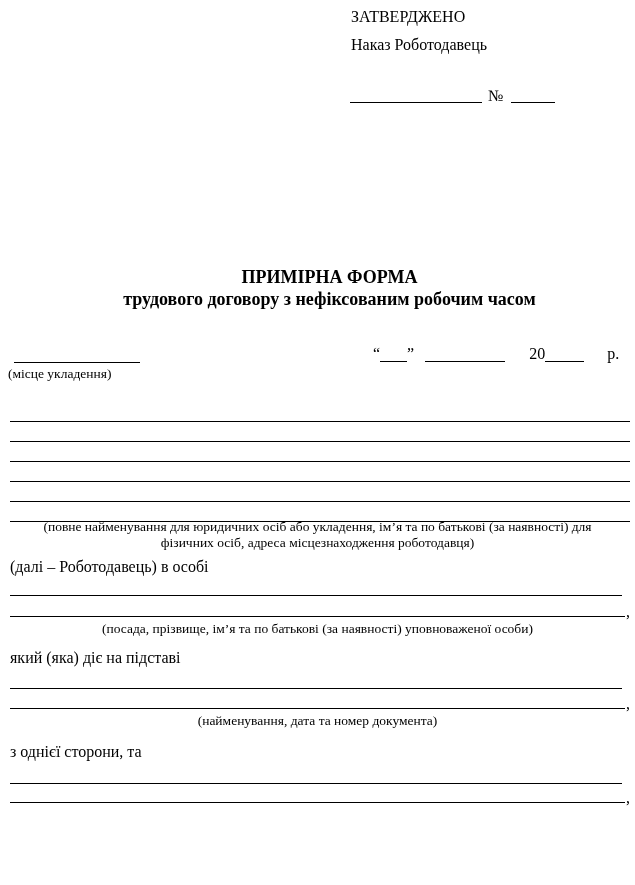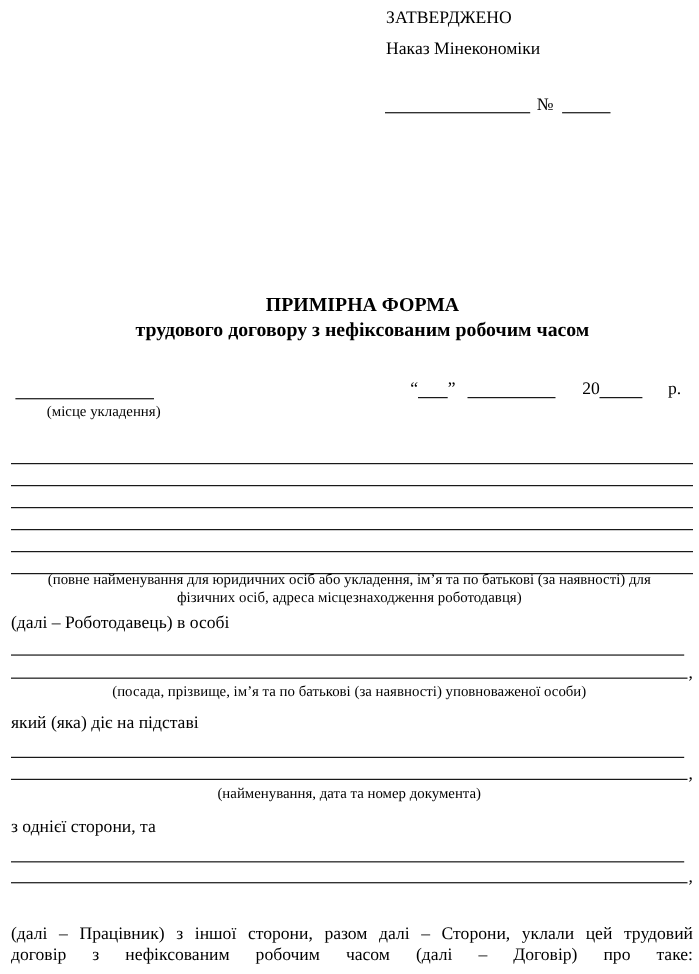--- a/index.html
+++ b/index.html
@@ -20,33 +20,33 @@
   .comma{font-size:16px;line-height:11px;margin-left:1px;}
   .jline{text-align:justify;text-align-last:justify;-moz-text-align-last:justify;}
   .blank-row{height:19px;border-bottom:1px solid #000000;}
 </style>
 </head>
 <body>
 
 <div class="page">
 
   <div class="abs body-text" style="left:351px;top:7px;">ЗАТВЕРДЖЕНО</div>
-  <div class="abs body-text" style="left:351px;top:35px;">Наказ Мінекономіки</div>
+  <div class="abs body-text" style="left:351px;top:35px;">Наказ Роботодавець</div>
 
   <div class="abs flex-end" style="left:350px;top:88px;height:15px;">
     <span class="u" style="width:132px;height:14px;"></span>
     <span class="body-text" style="margin:0 8px 0 6px;line-height:15px;">№</span>
     <span class="u" style="width:44px;height:14px;"></span>
   </div>
 
   <div class="abs title-text centered" style="top:266px;padding-left:12px;">ПРИМІРНА ФОРМА</div>
   <div class="abs title-text centered" style="top:288px;padding-left:12px;">трудового договору з нефіксованим робочим часом</div>
 
   <div class="abs u" style="left:14px;top:346px;width:126px;height:16px;"></div>
-  <div class="abs cap" style="left:8px;top:366px;width:138px;text-align:right;">(місце укладення)</div>
+  <div class="abs cap" style="left:8px;top:366px;width:138px;text-align:left;">(місце укладення)</div>
 
   <div class="abs flex-end" style="left:373px;top:345px;height:17px;">
     <span class="body-text" style="line-height:17px;">“</span>
     <span class="u" style="width:27px;height:15px;"></span>
     <span class="body-text" style="line-height:17px;">”</span>
     <span class="u" style="width:80px;height:15px;margin-left:11px;"></span>
     <span class="body-text" style="margin-left:24px;line-height:17px;">20</span>
     <span class="u" style="width:39px;height:15px;"></span>
     <span class="body-text" style="margin-left:23px;line-height:17px;">р.</span>
   </div>
@@ -82,18 +82,14 @@
   <div class="abs body-text" style="left:10px;top:742px;">з однієї сторони, та</div>
 
   <div class="abs cap centered" style="top:713px;">(найменування, дата та номер документа)</div>
 
   <div class="abs u" style="left:10px;top:767px;width:612px;height:16px;"></div>
   <div class="abs flex-end" style="left:10px;top:786px;width:620px;">
     <span class="u" style="flex:1;height:16px;"></span>
     <span class="comma">,</span>
   </div>
 
-  <div class="abs body-text" style="left:10px;top:840px;width:620px;">
-    <div class="jline">(далі – Працівник) з іншої сторони, разом далі – Сторони, уклали цей трудовий</div>
-    <div class="jline">договір з нефіксованим робочим часом (далі – Договір) про таке:</div>
-  </div>
 
 </div>
 
 </body></html>

